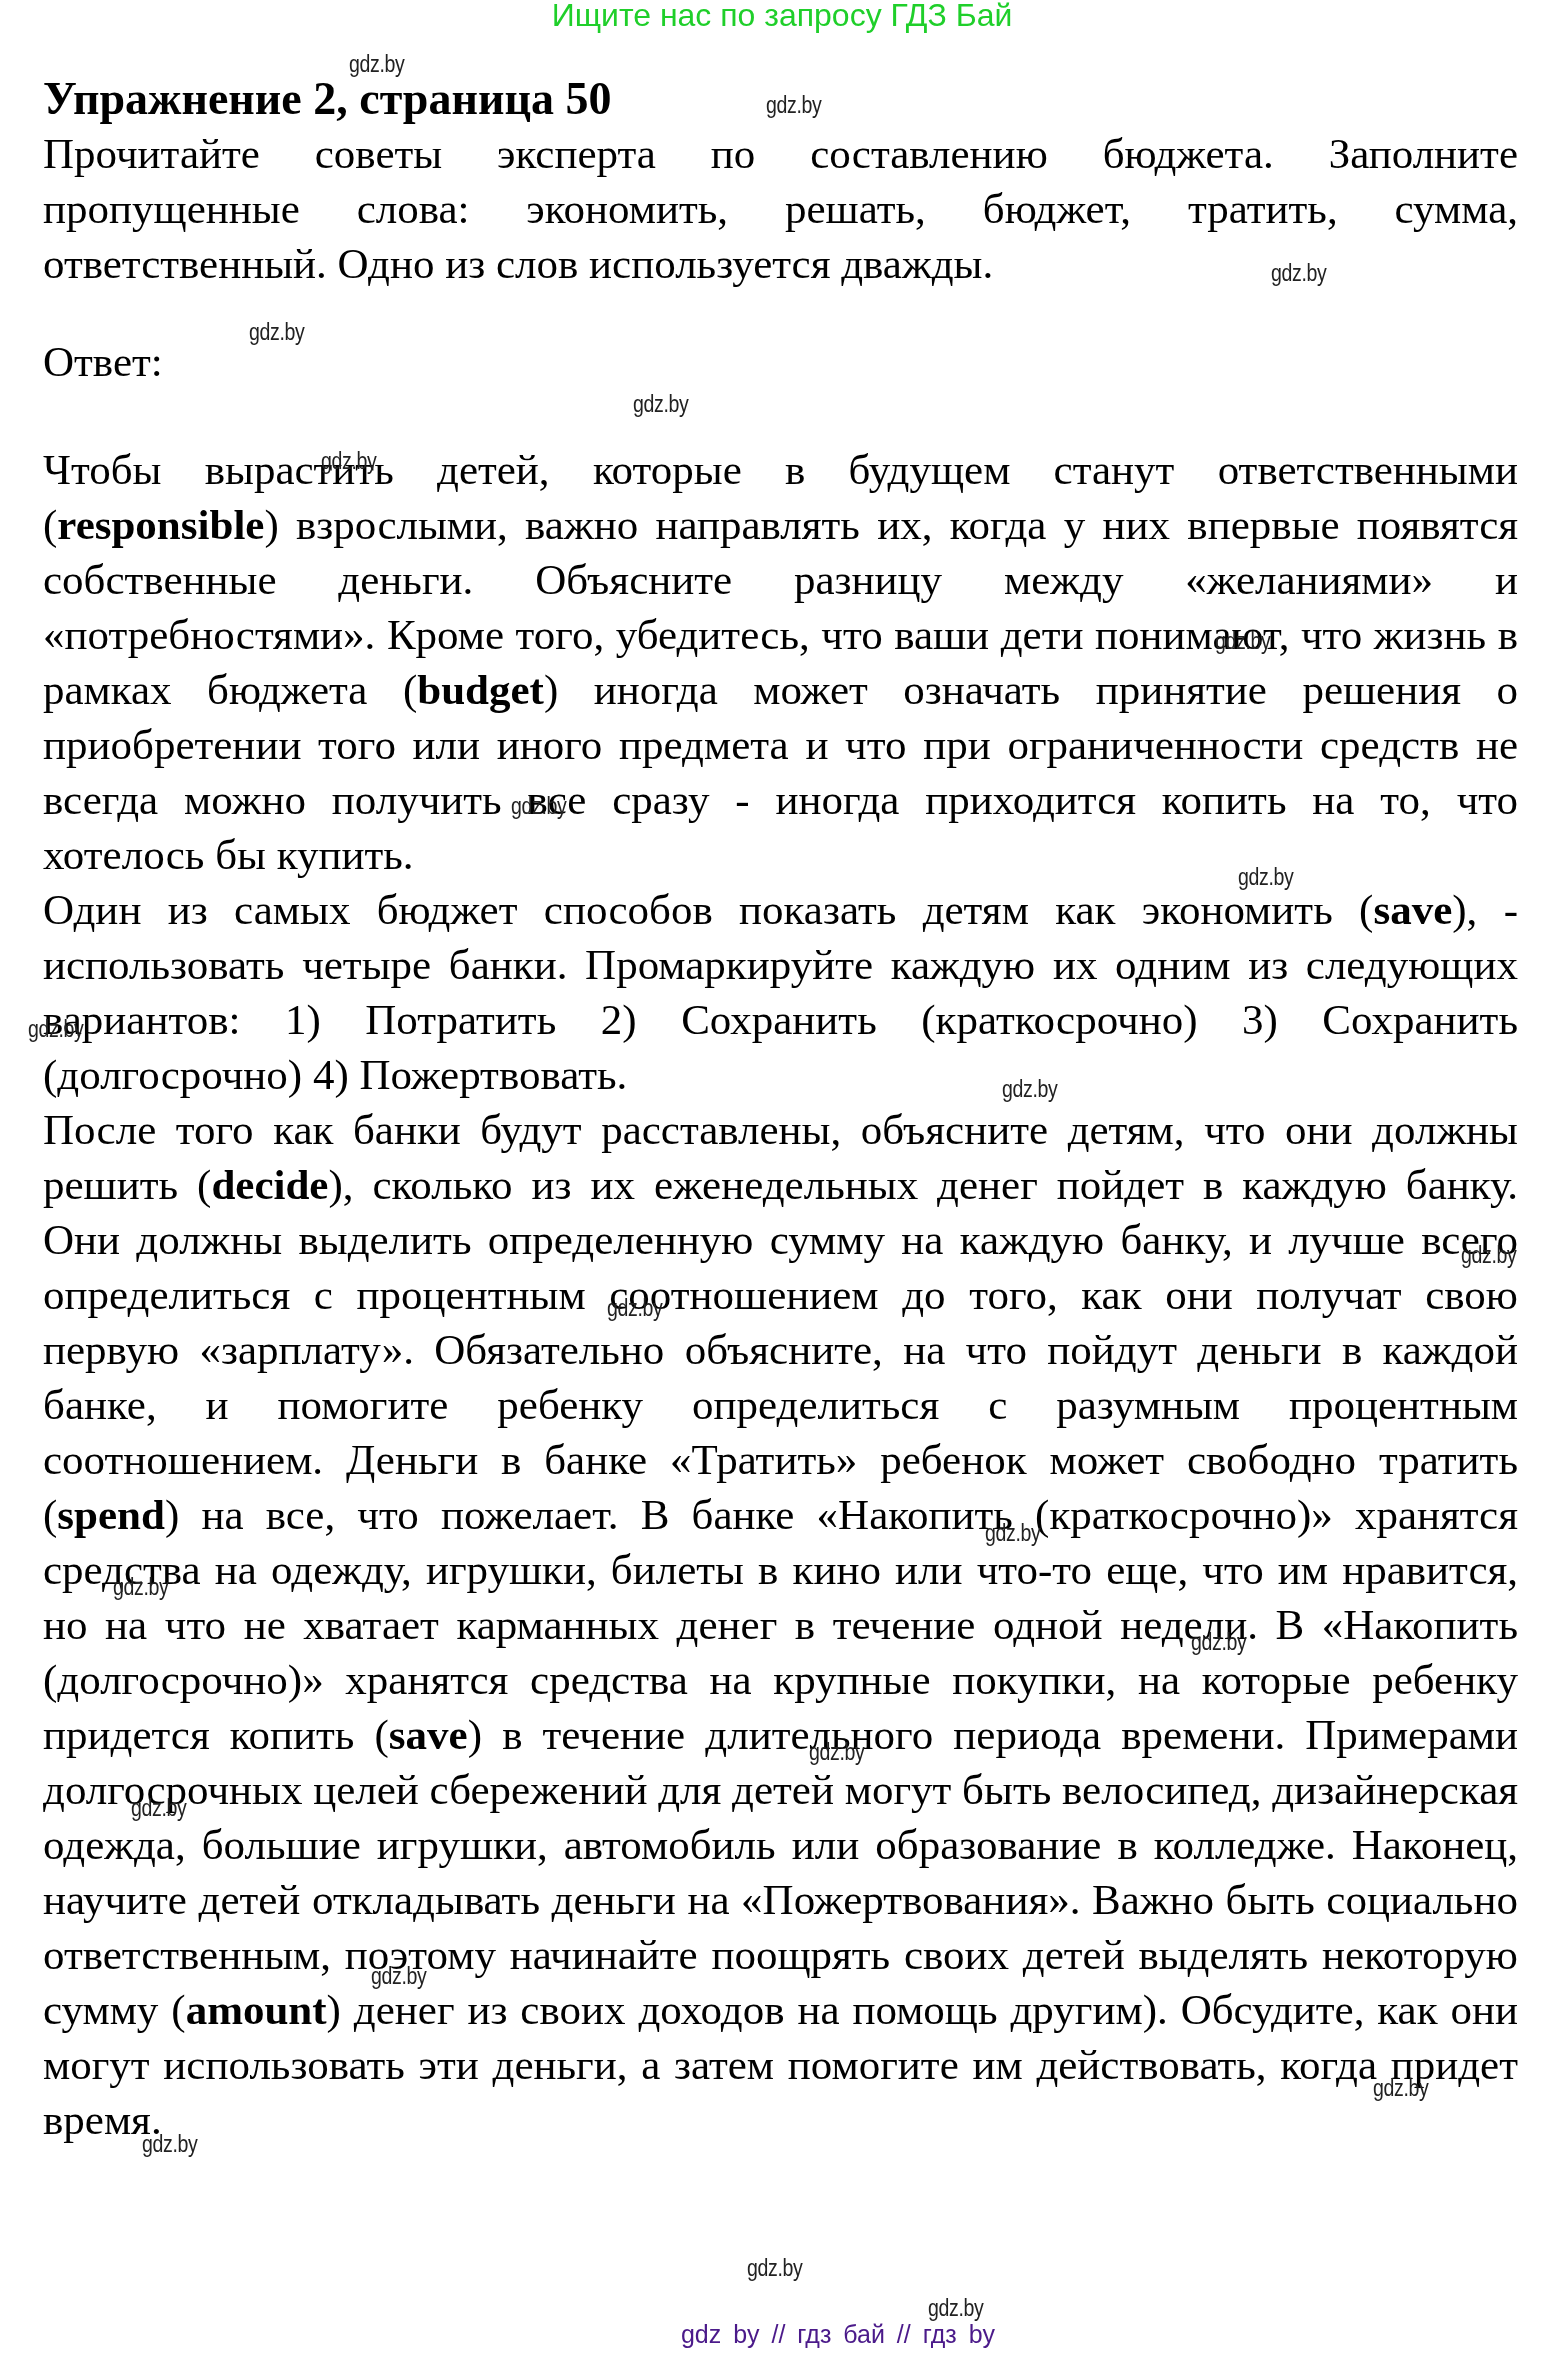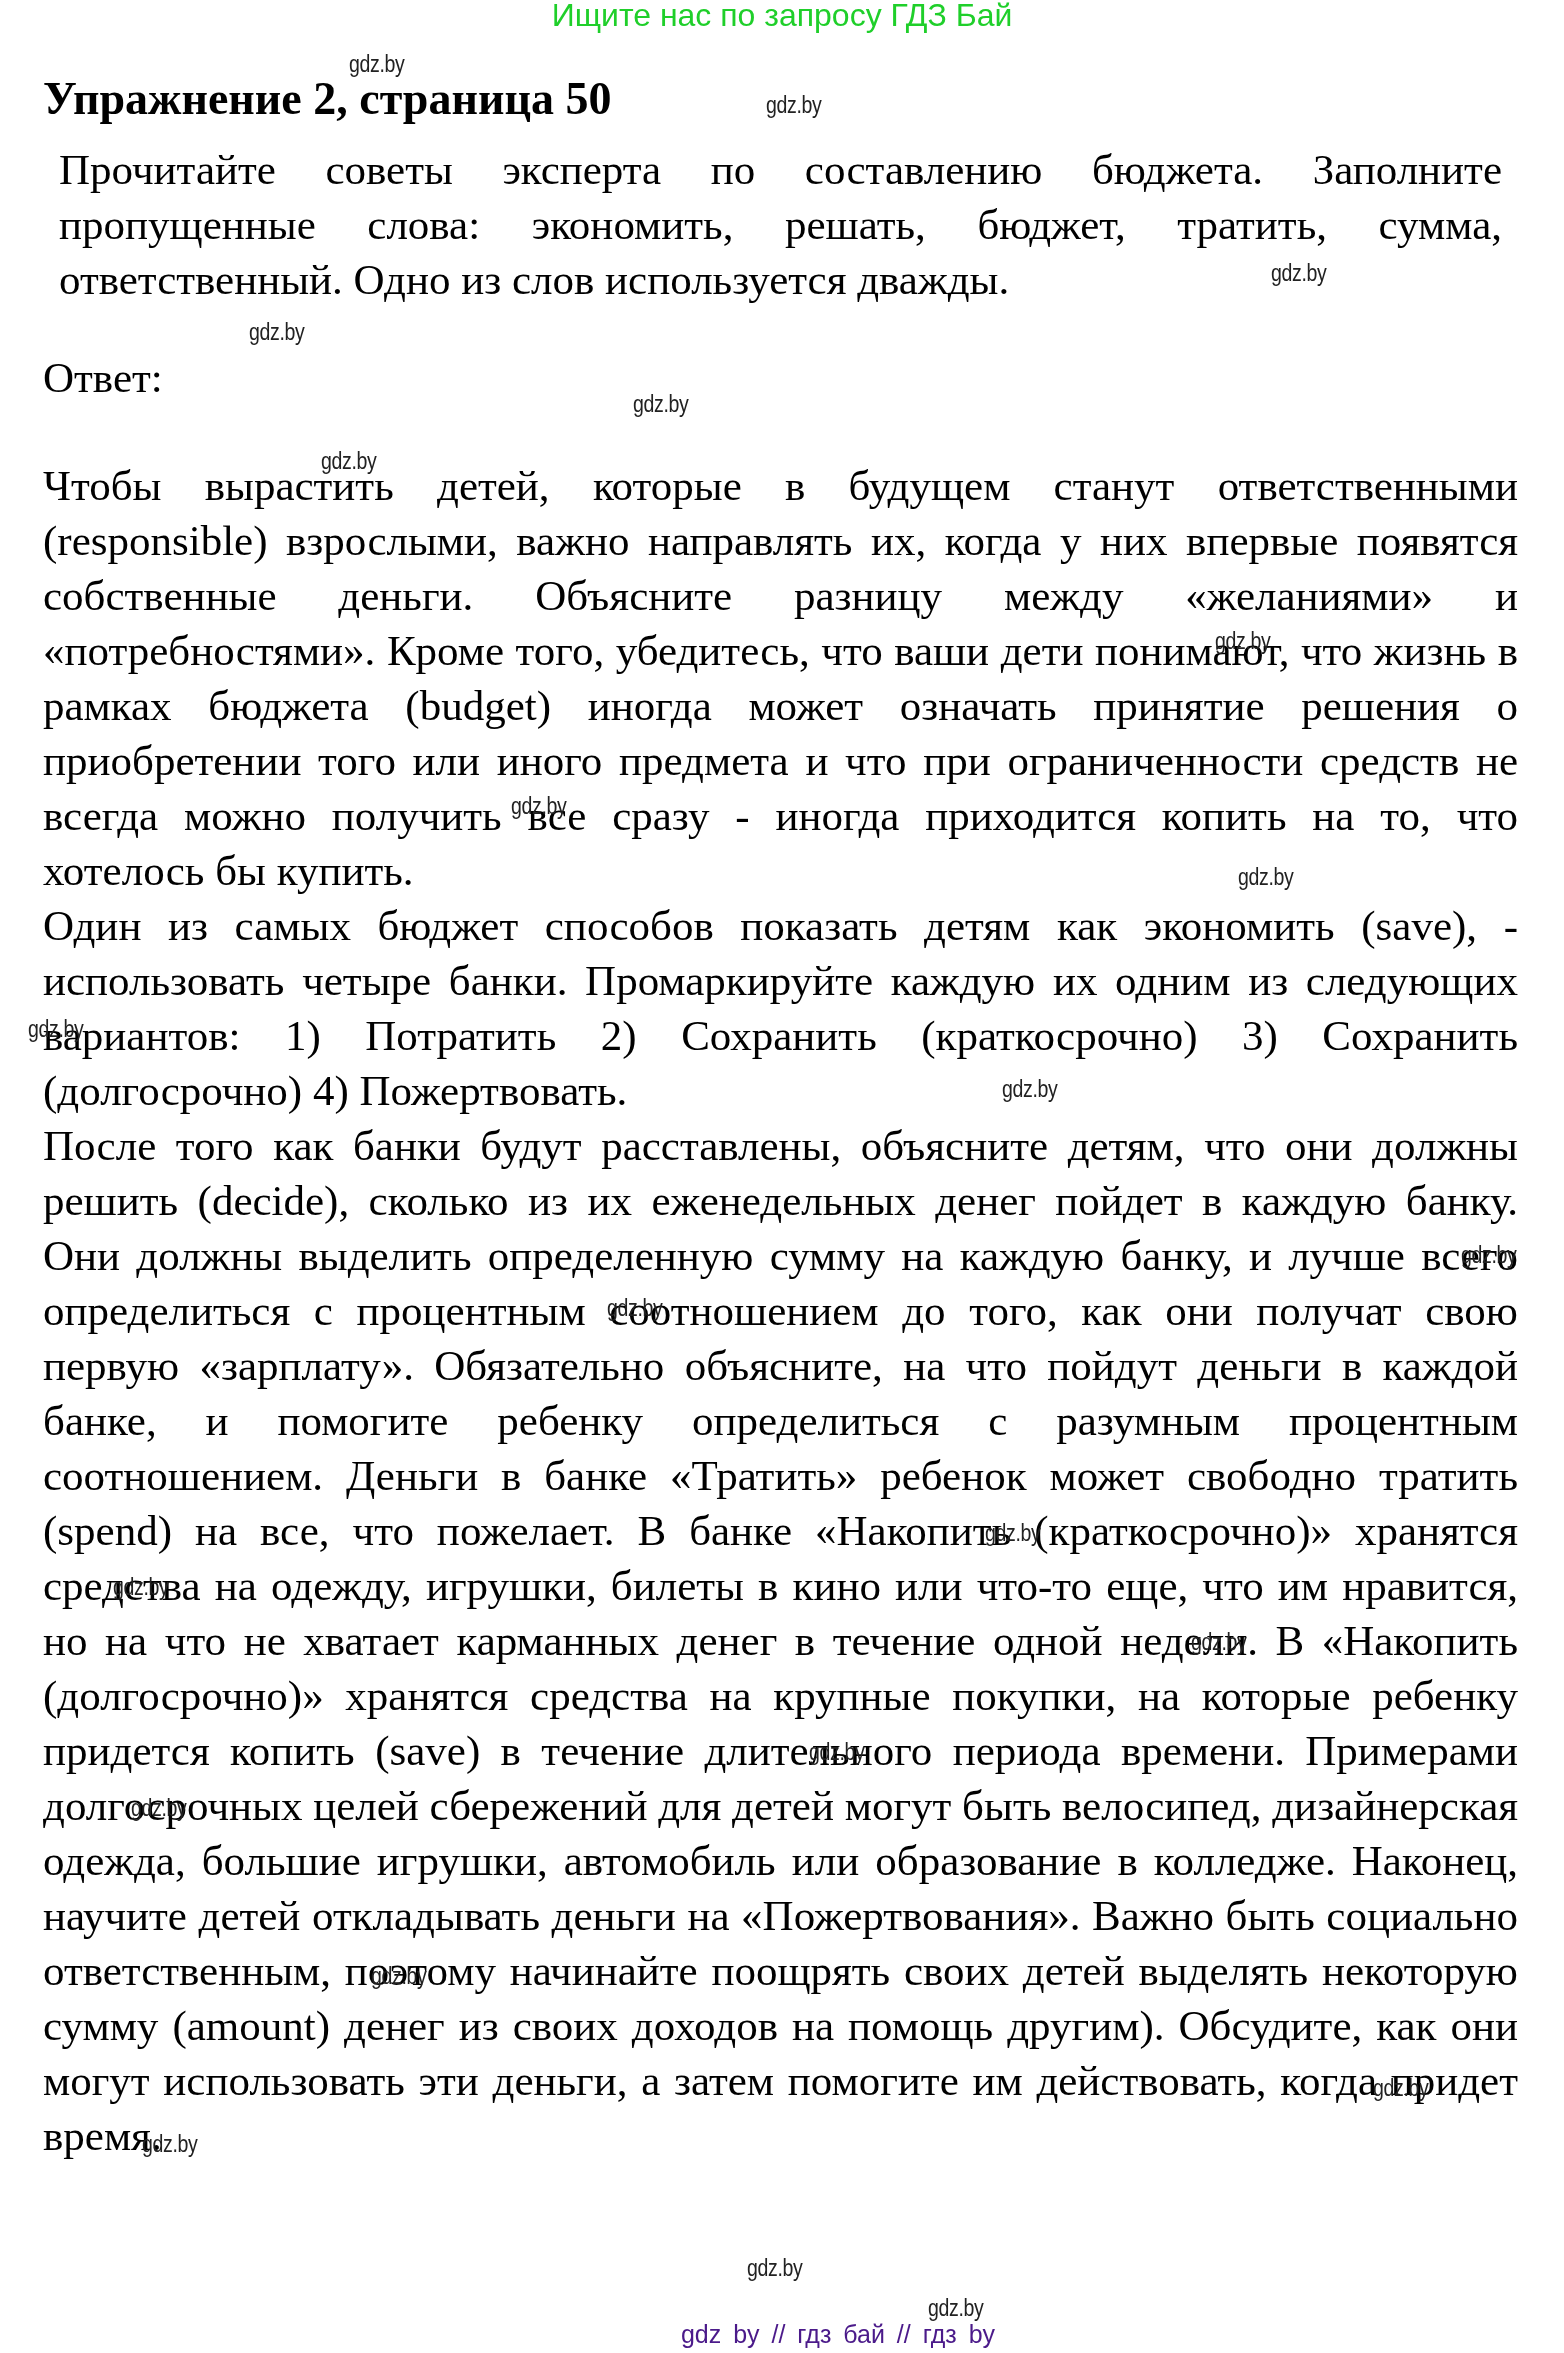--- a/index.html
+++ b/index.html
@@ -12,32 +12,32 @@
     font-family: "Liberation Sans", "DejaVu Sans", sans-serif;
     font-size: 32px; line-height: 30px; color: #1fcf2a;
   }
   .page {
     position: absolute; left: 43px; top: 71px; width: 1475px;
   }
   .title {
     font-weight: bold; font-size: 46px; line-height: 55px; margin: 0;
   }
   .task {
-    font-size: 43px; line-height: 55px; text-align: justify; margin: 16px;
+    font-size: 43px; line-height: 55px; text-align: justify; margin: 0;
   }
   .answer-label {
     font-size: 43px; line-height: 55px; margin: 43px 0 0 0;
   }
   .answer {
     margin-top: 53px;
   }
   .answer p {
     font-size: 43px; line-height: 55px; text-align: justify; margin: 0;
   }
-  .answer p b { font-weight: normal; }
+  .answer p b { font-weight: bold; }
   .wm {
     position: absolute; font-family: "Liberation Sans", "DejaVu Sans", sans-serif;
     font-size: 23px; color: #222; line-height: 23px; letter-spacing: -0.4px;
     transform: scaleX(0.85); transform-origin: left top;
   }
   .footer {
     position: absolute; top: 2320px; left: 16px; width: 1564px; text-align: center;
     font-family: "Liberation Sans", "DejaVu Sans", sans-serif;
     font-size: 25px; line-height: 28px; color: #4b1a8a; word-spacing: 5px; padding-left: 40px;
   }

